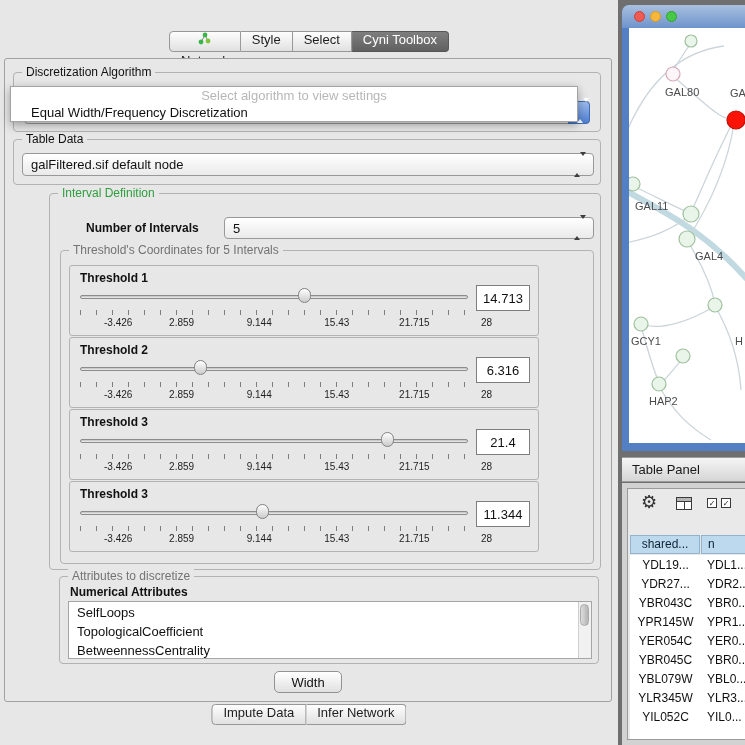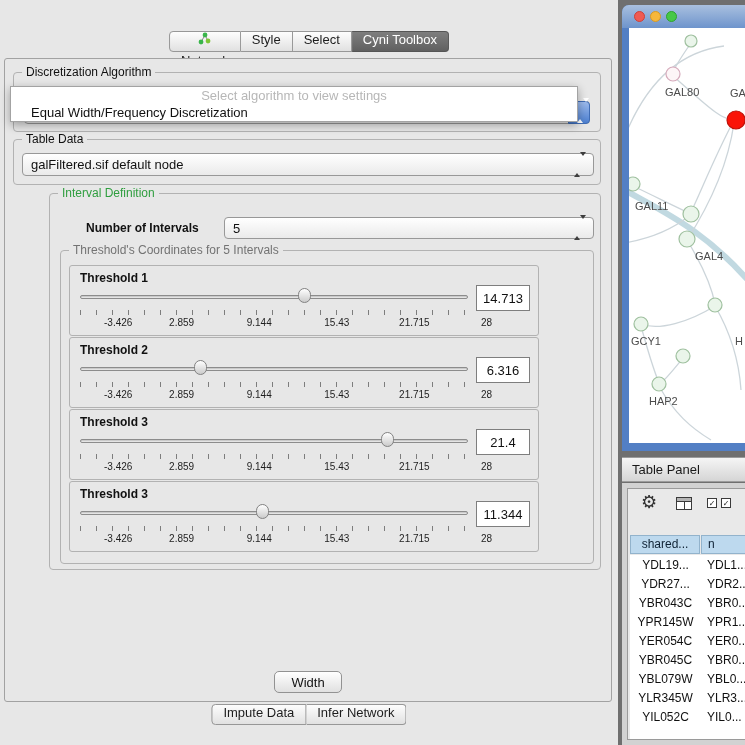--- a/index.html
+++ b/index.html
@@ -253,20 +253,34 @@
               <span class="tick-label" style="left: 40%;">9.144</span>
               <span class="tick-label" style="left: 60%;">15.43</span>
               <span class="tick-label" style="left: 80%;">21.715</span>
               <span class="tick-label" style="left: 100%; transform: translateX(-100%);">28</span>
             </div>
           <input class="value-field" readonly="" value="11.344" style="">
         </div>
       </div>
     </div>
 
+    <div class="group" id="attr-group">
+      <span class="group-title blue">Attributes to discretize</span>
+      <span id="attr-subtitle">Numerical Attributes</span>
+      <div id="attr-listbox">
+        <div class="list-items">
+            <div class="list-item">SelfLoops</div>
+            <div class="list-item">TopologicalCoefficient</div>
+            <div class="list-item">BetweennessCentrality</div>
+          </div>
+        <div class="scrollbar">
+          <div class="scroll-thumb"></div>
+        </div>
+      </div>
+    </div>
 
     <button id="apply-btn">Width</button>
   </div>
 
   <div id="algo-popup">
     <div class="popup-row prompt">Select algorithm to view settings</div>
     <div class="popup-row">Equal Width/Frequency Discretization</div>
   </div>
 
   <div class="tabbar" id="bottom-tabbar">

